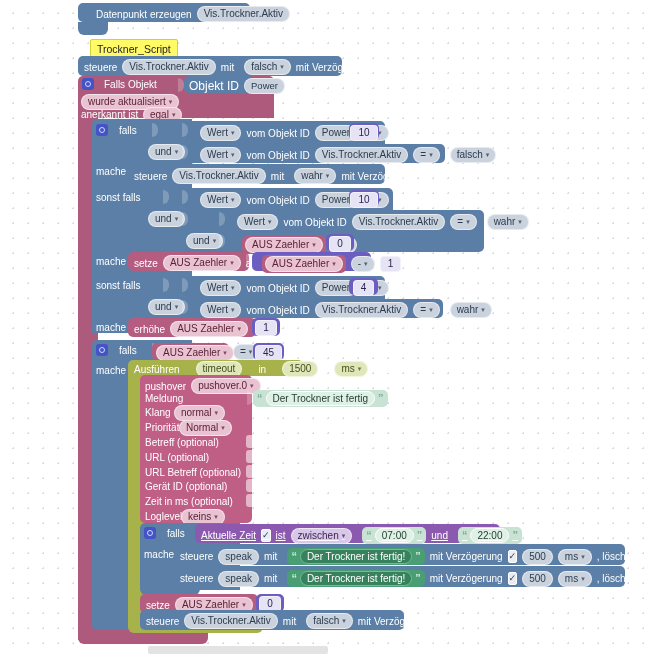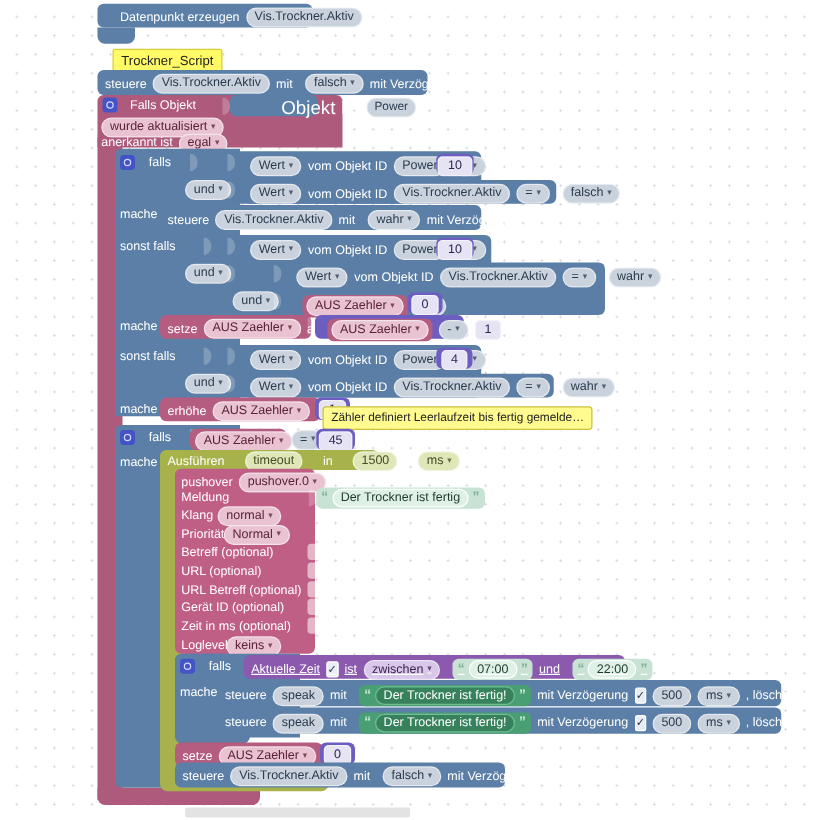--- a/index.html
+++ b/index.html
@@ -114,21 +114,21 @@
   <div class="blk c-mauve" style="left:78px;top:110px;width:20px;height:530px;border-radius:0;"></div>
   <div class="blk c-mauve" style="left:78px;top:630px;width:130px;height:14px;border-radius:0 0 6px 6px;"></div>
 
   <div style="position:absolute;left:82px;top:78px;" class="row">
     <span class="gear"></span>
     <span class="lbl" style="margin-left:5px;">Falls Objekt</span>
   </div>
   <span class="plug" style="position:absolute;left:178px;top:78px;"></span>
   <div class="blk c-blue" style="left:184px;top:76px;width:70px;height:17px;">
     <div class="row" style="padding:2px 5px;">
-      <span class="lbl" style="font-size:15px;margin-left:36px;">Objekt ID</span>
+      <span class="lbl" style="font-size:12px;">Objekt ID</span>
       <span class="fld" style="font-size:9.5px;">Power</span>
     </div>
   </div>
   <span class="fld rose" style="position:absolute;left:81px;top:94px;">
       <span>wurde aktualisiert</span>
       <span class="car">▾</span>
     </span>
   <span class="lbl" style="position:absolute;left:81px;top:109px;">anerkannt ist</span>
   <span class="fld rose" style="position:absolute;left:143px;top:107px;">
       <span>egal</span>
@@ -378,21 +378,20 @@
       <span class="lbl">um</span>
       <span class="plug"></span>
     </div>
   </div>
   <div class="blk c-violet" style="left:252px;top:318px;width:28px;height:18px;">
     <div class="row" style="padding:2px 4px;justify-content:center;">
       <span class="fld num">1</span>
     </div>
   </div>
 
-  <div class="cmt" style="left:258px;top:325px;">Zähler definiert Leerlaufzeit bis fertig gemelde…</div>
 
   <div class="blk c-blue" style="left:92px;top:340px;width:100px;height:290px;border-radius:5px 0 0 5px;"></div>
 
   <div style="position:absolute;left:96px;top:343px;" class="row">
     <span class="gear"></span>
     <span class="lbl" style="margin-left:6px;">falls</span>
     <span class="plug" style="margin-left:10px;"></span>
   </div>
 
   <div class="blk c-rose" style="left:152px;top:343px;width:77px;height:17px;">

